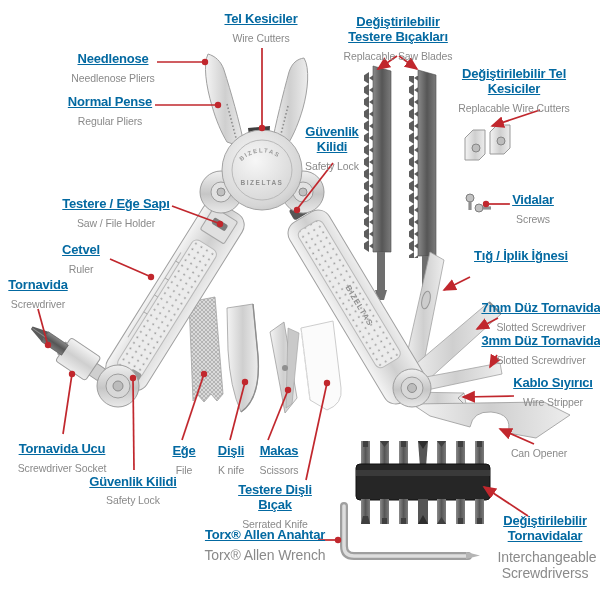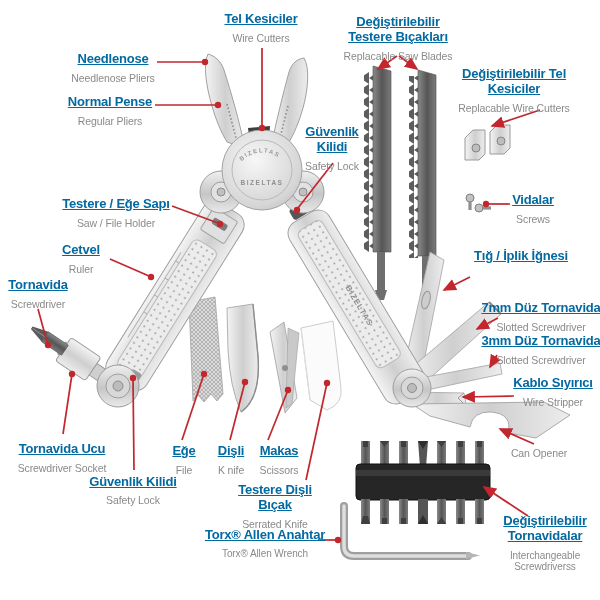--- a/index.html
+++ b/index.html
@@ -5,21 +5,21 @@
   html,body{margin:0;padding:0;}
   body{
     width:600px;height:600px;position:relative;background:#ffffff;
     font-family:"Liberation Sans", sans-serif;overflow:hidden;
   }
   svg.layer{position:absolute;left:0;top:0;pointer-events:none;}
   .lbl{position:absolute;transform:translateX(-50%);text-align:center;line-height:1.14;}
   .lbl .tr{font-weight:bold;font-size:13px;color:#0369a1;letter-spacing:-0.2px;text-decoration:underline;}
   .lbl .en{font-size:10.5px;color:#8a8a8a;letter-spacing:-0.1px;margin-top:6px;}
   .lbl.sm .tr{font-size:13px;}
-  .lbl.sm .en{font-size:10px;}
+  .lbl.sm .en{font-size:14px;}
   .lbl.gap .en{margin-top:5px;}
 </style>
 </head>
 <body>
 
 <svg class="layer" width="600" height="600" viewBox="0 0 600 600">
   <defs>
     <linearGradient id="gMetal" x1="0" y1="0" x2="1" y2="0">
       <stop offset="0" stop-color="#f4f4f4"></stop>
         <stop offset="0.5" stop-color="#cfcfcf"></stop>

